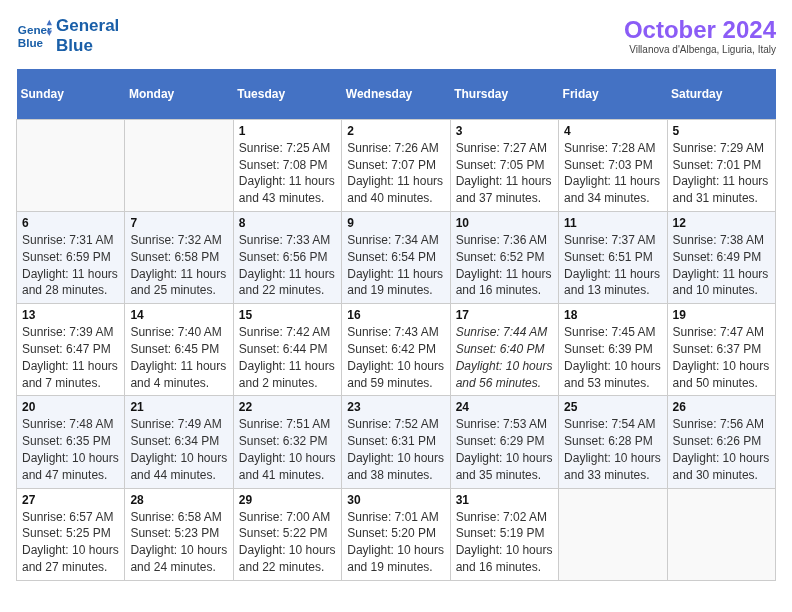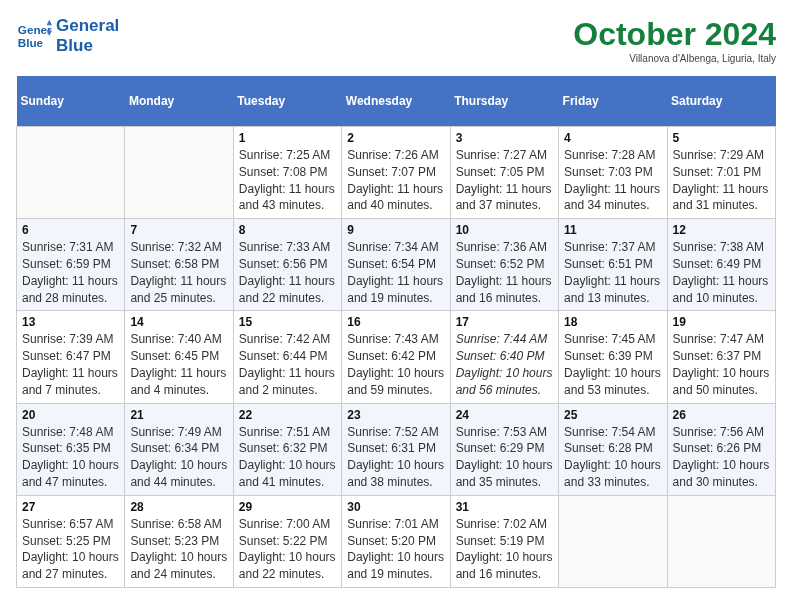--- a/index.html
+++ b/index.html
@@ -20,23 +20,23 @@
       display: flex;
       align-items: center;
       gap: 4px;
     }
     .logo-icon {
       width: 36px;
       height: 36px;
     }
     .title-block { text-align: right; }
     .month-title {
-      font-size: 32px;
+      font-size: 24px;
       font-weight: bold;
-      color: #15803d;
+      color: #8b5cf6;
     }
     .location {
       font-size: 10px;
       color: #444;
     }
     table {
       width: 100%;
       border-collapse: collapse;
       font-size: 11px;
     }

